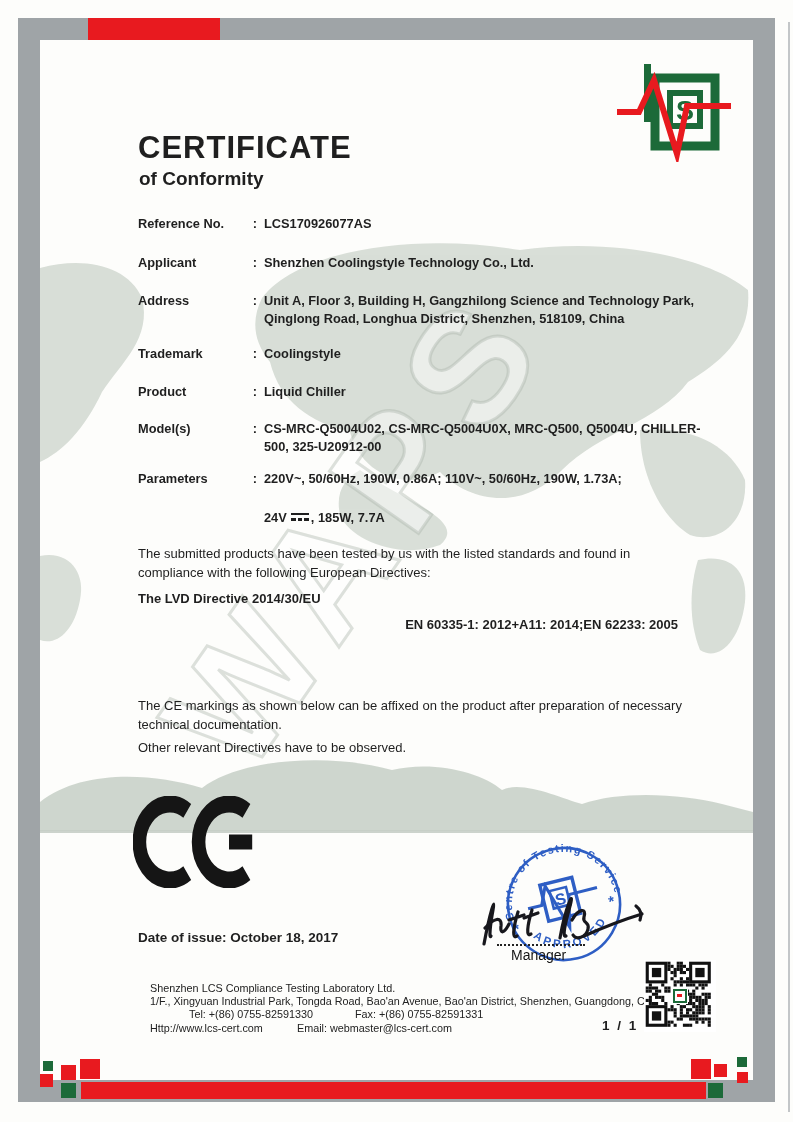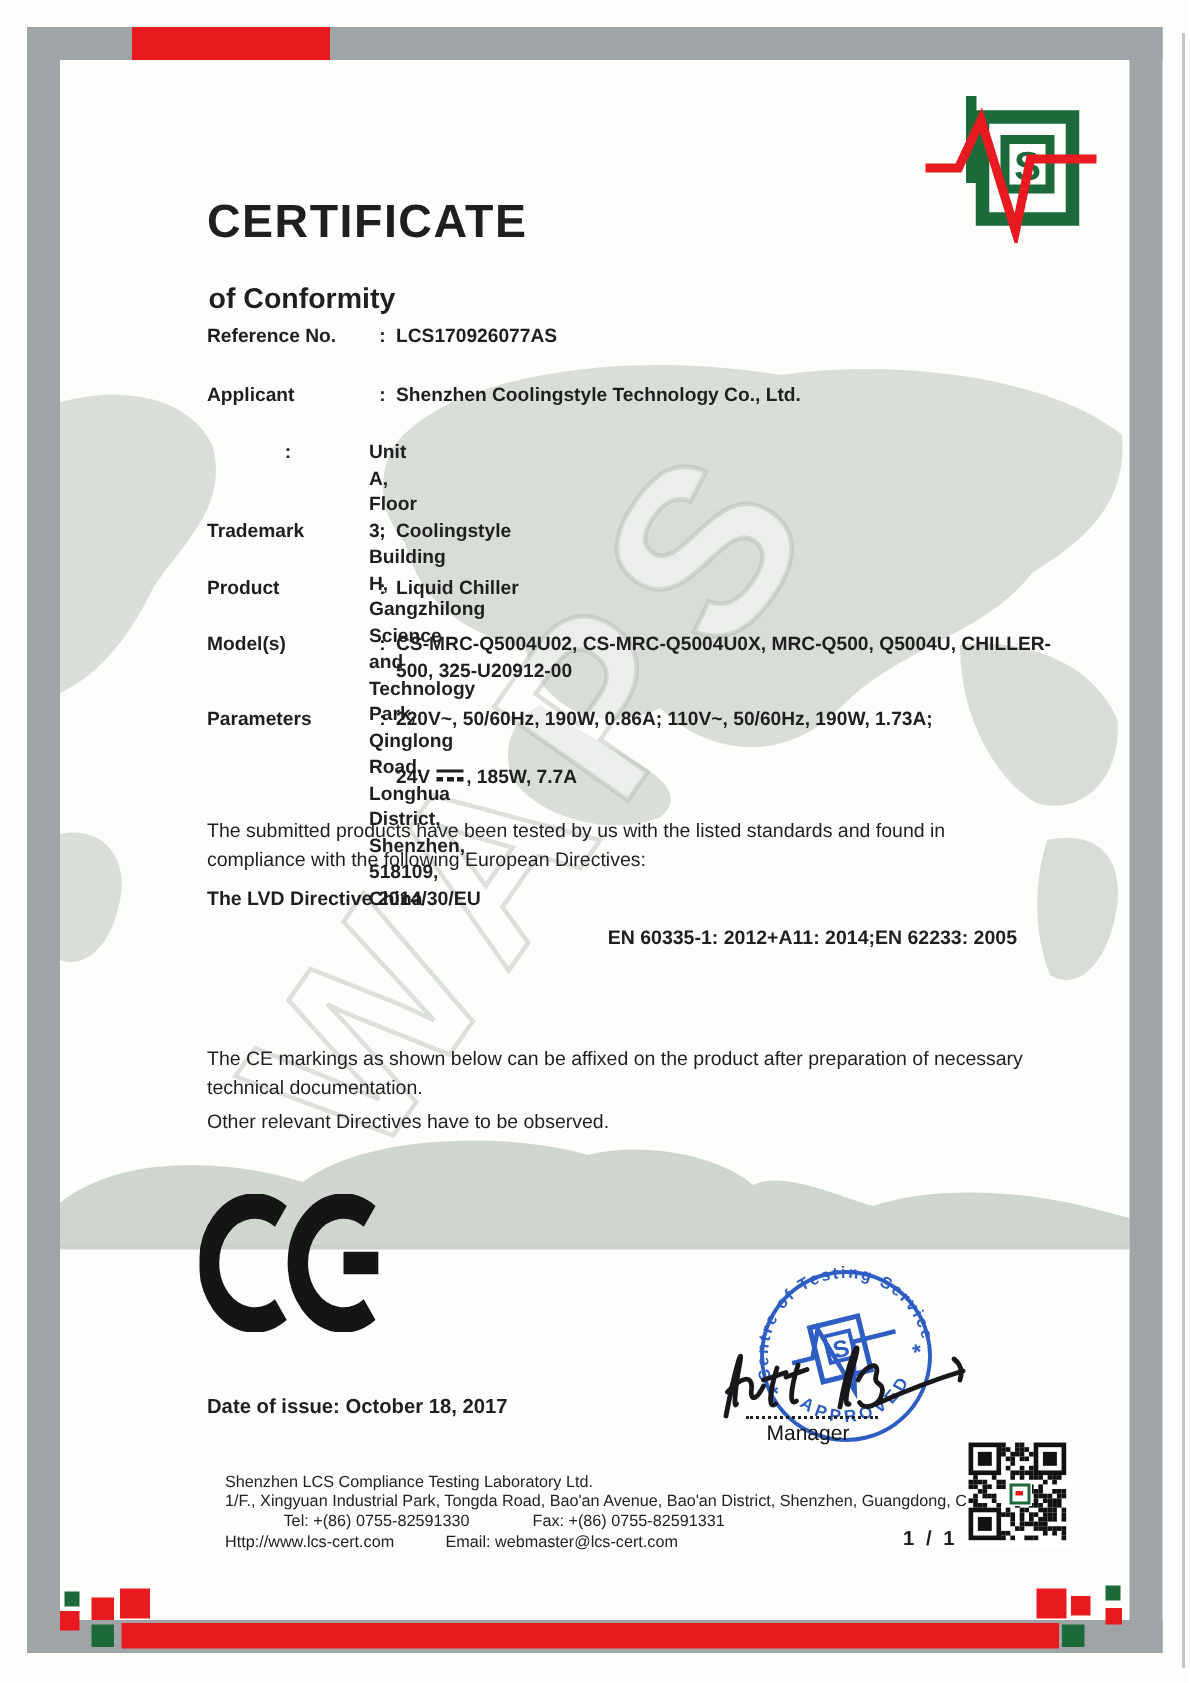--- a/index.html
+++ b/index.html
@@ -21,21 +21,21 @@
   .frame{background:var(--frame-gray);}
   .red{background:var(--accent-red);}
   .green{background:var(--brand-green);}
   .scan-edge{left:788px;top:22px;width:2px;height:1090px;background:#c3c6c8;}
   
   .bg-art{left:0;top:0;z-index:0;}
   .watermark-svg{left:0;top:0;z-index:1;pointer-events:none;}
   .content{z-index:2;}
   
   .title{left:138px;top:130px;font-size:31px;font-weight:700;letter-spacing:1px;}
-  .subtitle{left:139px;top:168px;font-size:19px;font-weight:700;margin-top:21px;}
+  .subtitle{left:139px;top:168px;font-size:19px;font-weight:700;}
   .logo{left:615px;top:60px;}
   
   .field-row{left:138px;display:grid;grid-template-columns:108px 18px 440px;column-gap:0;
     font-size:12.8px;font-weight:700;line-height:17.5px;}
   .field-row .colon{text-align:center;}
   .r0{top:215px}.r1{top:254px}.r2{top:292px}.r3{top:345px}.r4{top:383px}.r5{top:420px}.r6{top:470px}
   .param-line2{margin-top:21px;}
   .dc{display:inline-block;width:18px;height:11px;position:relative;margin:0 2px 0 4px;vertical-align:-1px;}
   .dc i{position:absolute;left:0;right:0;height:2.6px;background:var(--ink);}
   .dc .t{top:1px;}
@@ -126,20 +126,21 @@
     <span>Reference No.</span>
     <span class="colon">:</span>
     <span>LCS170926077AS</span>
   </div>
   <div class="abs content field-row r1">
     <span>Applicant</span>
     <span class="colon">:</span>
     <span>Shenzhen Coolingstyle Technology Co., Ltd.</span>
   </div>
   <div class="abs content field-row r2">
+    <span>Address</span>
     <span class="colon">:</span>
     <span>Unit A, Floor 3, Building H, Gangzhilong Science and Technology Park, Qinglong Road, Longhua District, Shenzhen, 518109, China</span>
   </div>
   <div class="abs content field-row r3">
     <span>Trademark</span>
     <span class="colon">:</span>
     <span>Coolingstyle</span>
   </div>
   <div class="abs content field-row r4">
     <span>Product</span>

